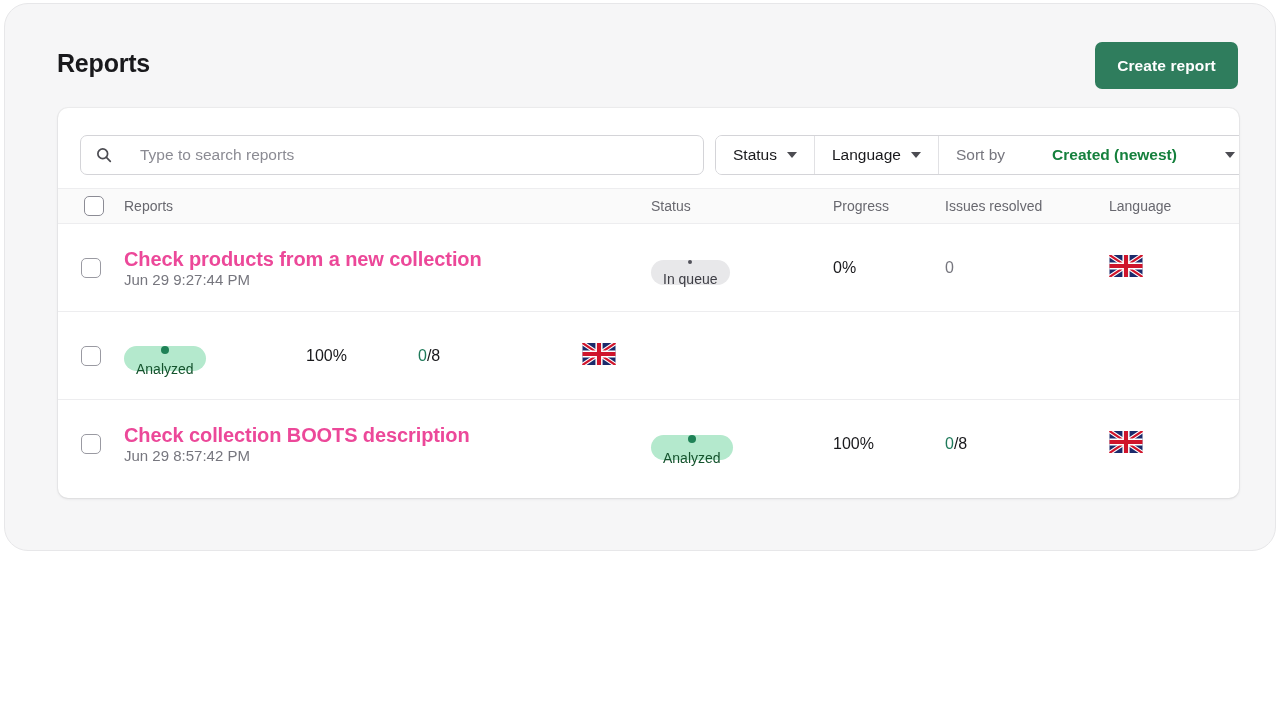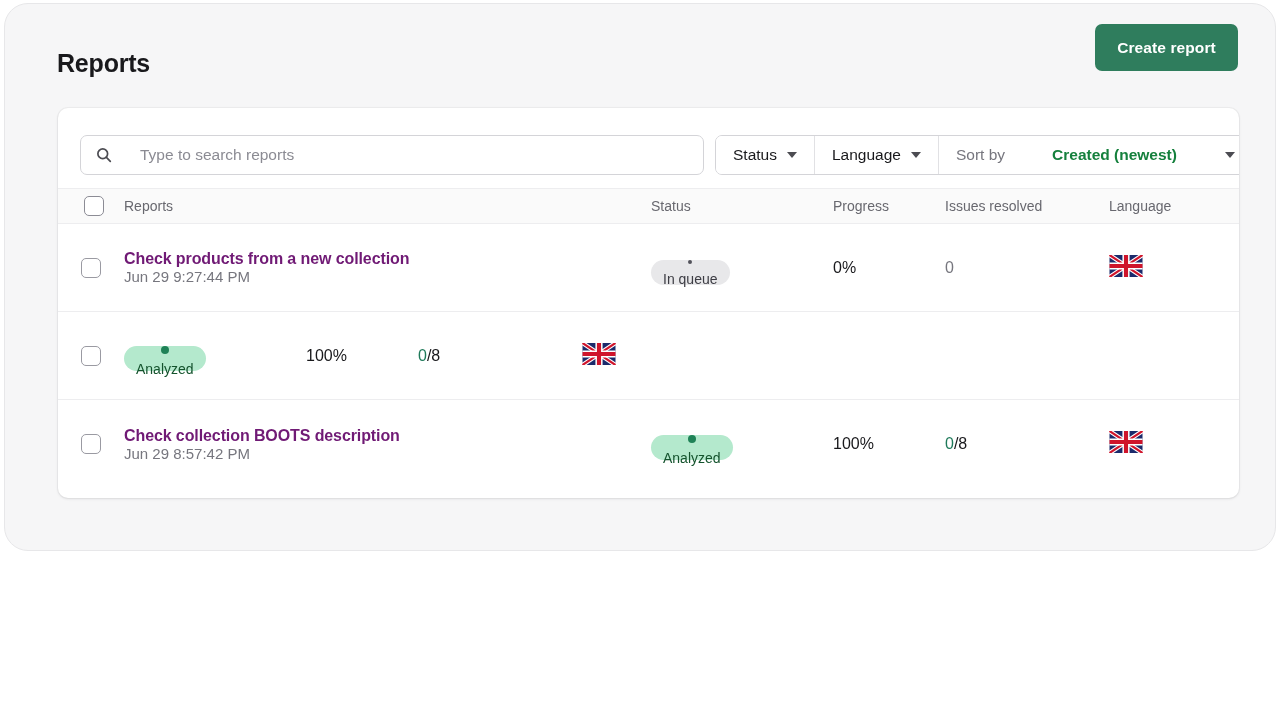--- a/index.html
+++ b/index.html
@@ -37,21 +37,21 @@
     left: 52px;
     top: 45px;
     font-size: 25px;
     font-weight: bold;
     color: #19191c;
     letter-spacing: -0.2px;
   }
   #create-report-button {
     position: absolute;
     left: 1090px;
-    top: 20px;
+    top: 38px;
     width: 143px;
     height: 47px;
     background: #2f7d5d;
     border: none;
     border-radius: 7px;
     color: #ffffff;
     font-family: "Liberation Sans", sans-serif;
     font-size: 15.5px;
     font-weight: bold;
     cursor: pointer;
@@ -179,23 +179,23 @@
   .checkbox {
     width: 20px; height: 20px;
     border: 1.6px solid #9a9aa2;
     border-radius: 5px;
     background: #fff;
     cursor: pointer;
   }
   #select-all-checkbox { border-color: #8c8c95; }
 
   .report-name {
-    font-size: 16px;
+    font-size: 20px;
     font-weight: bold;
-    color: #701a75;
+    color: #ec4899;
     letter-spacing: -0.1px;
     cursor: pointer;
   }
   .report-date {
     font-size: 15px;
     color: #76767e;
   }
 
   .badge {
     display: inline-flex;

